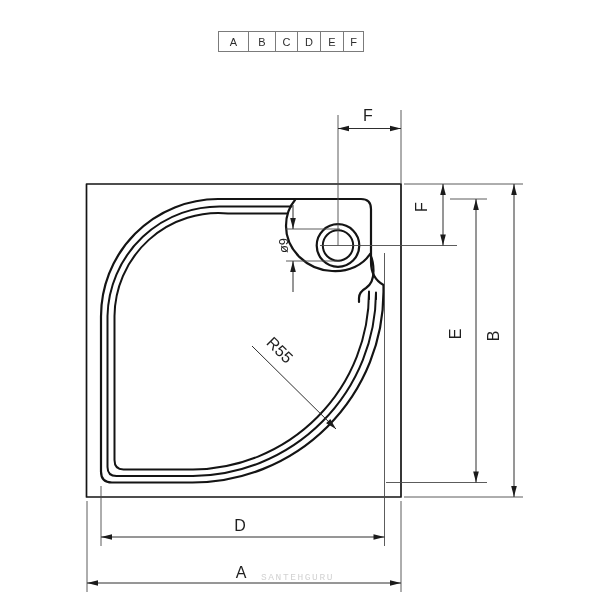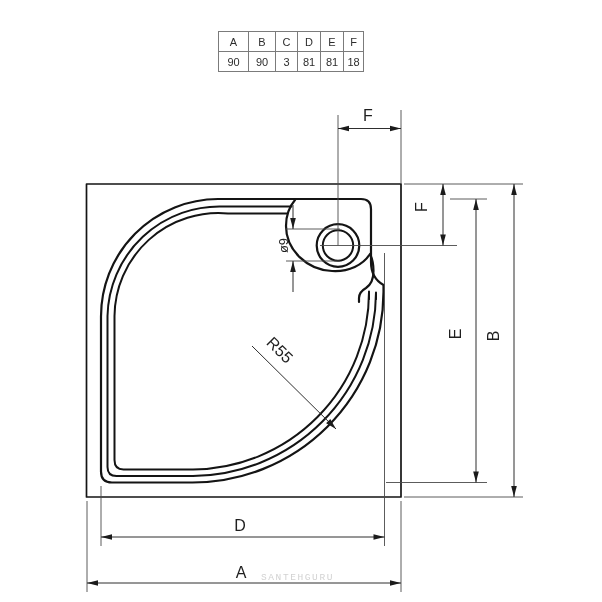--- a/index.html
+++ b/index.html
@@ -39,28 +39,20 @@
         <col style="width:20px">
     </colgroup>
     <tbody>
         <tr>
       <td>A</td>
       <td>B</td>
       <td>C</td>
       <td>D</td>
       <td>E</td>
       <td>F</td>
-    </tr>
-    <tr>
-      <td>90</td>
-      <td>90</td>
-      <td>3</td>
-      <td>81</td>
-      <td>81</td>
-      <td>18</td>
     </tr>
   </tbody>
     </table>
 
   <svg class="drawing" viewBox="0 0 602 602">
 
     <g fill="none" stroke="#141414" stroke-linecap="round" stroke-linejoin="round">
 
       <rect x="86.5" y="184" width="314.5" height="313" stroke-width="1.7"></rect>
 

